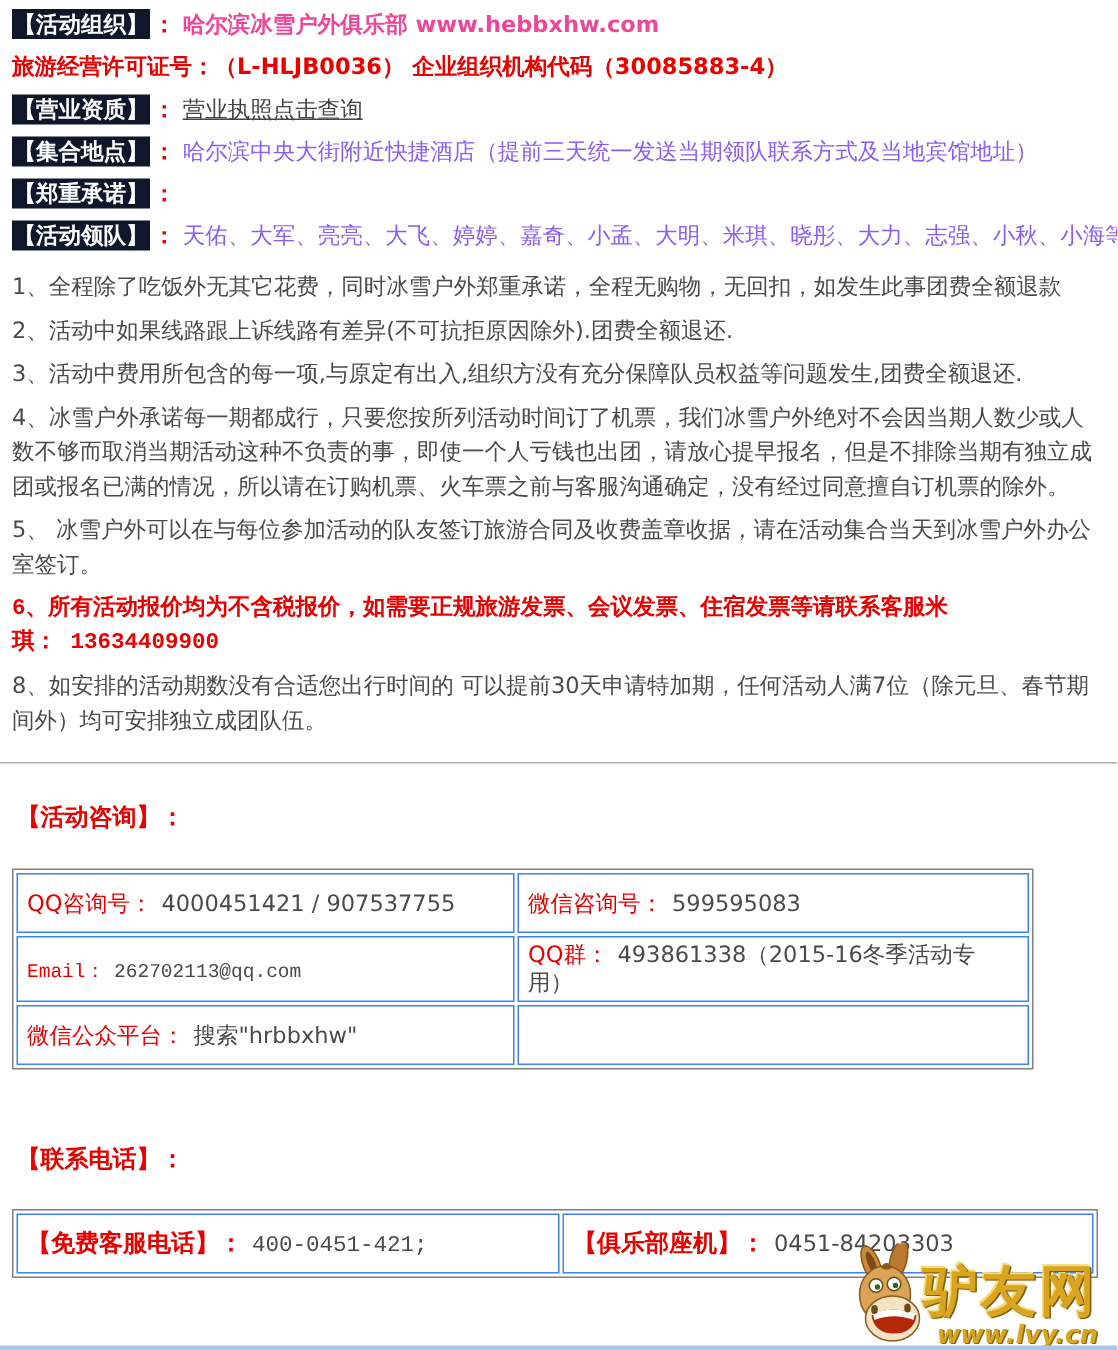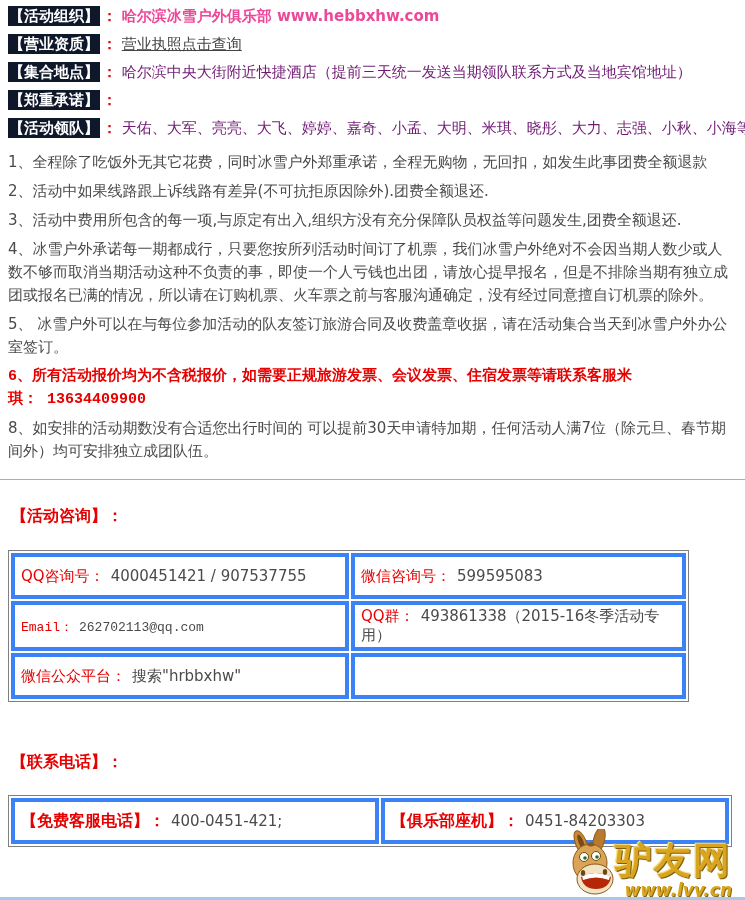--- a/index.html
+++ b/index.html
@@ -4,57 +4,58 @@
 <style>
   html,body{margin:0;padding:0;background:#fff;}
   .page{position:relative;width:745px;height:900px;overflow:hidden;background:#ffffff;
         font-family:"DejaVu Sans",sans-serif;box-sizing:border-box;padding:6px 8px 0 8px;}
   .info-line{font-size:15px;line-height:20px;margin-bottom:8px;white-space:nowrap;}
   .chip{background:#0f172a;color:#ffffff;font-weight:bold;padding:1px 1px;}
   .chip-colon{color:#e60000;font-weight:bold;padding-left:2px;}
   .org-value{color:#ec4899;font-weight:bold;}
   .license{color:#e60000;font-weight:bold;font-size:15px;line-height:20px;margin-bottom:9px;}
   .link{color:#444444;text-decoration:underline;cursor:pointer;}
-  .gray-val{color:#701a75;text-align:center;}
+  .gray-val{color:#8b5cf6;text-align:center;}
   .promises{margin-top:13px;font-size:15px;color:#4a4a4a;}
   .promises p{margin:0 0 6px 0;line-height:23px;}
   .promises p.red{color:#e60000;font-weight:bold;font-family:Liberation Mono, monospace;}
   .promises p.break{max-width:640px;}
   .divider{border:none;border-top:1px solid #adadad;margin:16px 0 0 -8px;width:745px;}
   .section-heading{color:#e60000;font-weight:bold;font-size:16px;margin:26px 0 0 3px;}
   table{border-collapse:separate;border-spacing:2px;border:1px solid #7f7f7f;}
-  td{border:4px solid #3b82f6;height:34px;vertical-align:middle;padding:2px 6px;font-size:15px;background:#fff;}
+  td{border:1px solid #3b82f6;height:34px;vertical-align:middle;padding:2px 6px;font-size:15px;background:#fff;}
   .consult-table{width:681px;margin-top:23px;}
   .consult-table td.c1{width:318px;}
   .t-label{color:#e60000;}
   .t-value{color:#4a4a4a;padding-left:6px;}
   .mono{font-family:"Liberation Mono","DejaVu Sans Mono",monospace;font-size:13px;}
   .contact-heading{margin-top:50px;}
   .phone-table{width:724px;margin-top:22px;}
-  .phone-table td.c1{width:348px;}
+  .phone-table td.c1{width:348px;font-family:Liberation Mono, monospace;}
   .phone-table .t-label{font-weight:bold;font-size:16px;}
   .bottom-bar{position:absolute;left:0;right:0;bottom:0;height:3px;background:#a9c8e9;z-index:7;}
   .watermark{position:absolute;right:13px;bottom:1px;display:flex;align-items:flex-end;z-index:6;}
   .wm-text{display:flex;flex-direction:column;align-items:flex-end;line-height:1;}
   .wm-site{font-size:37px;font-weight:bold;color:#d9a51e;letter-spacing:2px;
            text-shadow:1px 1px 0 #7c5f0e,-1px -1px 0 #f7dc7e,0 0 2px #a9831a;}
   .wm-url{font-size:17px;font-weight:bold;font-style:italic;color:#d9a51e;margin-top:3px;
           text-shadow:1px 1px 0 #8a6a10;}
   .donkey{margin-right:-14px;margin-bottom:-2px;}
 </style>
 </head>
 <body>
 
 <div class="page">
 
   <div class="info-line">
     <span class="chip">【活动组织】</span><span class="chip-colon">：</span>
     <span class="org-value">哈尔滨冰雪户外俱乐部 www.hebbxhw.com</span>
   </div>
 
+  <div class="license">旅游经营许可证号：（L-HLJB0036） 企业组织机构代码（30085883-4）</div>
 
   <div class="info-line">
     <span class="chip">【营业资质】</span><span class="chip-colon">：</span>
     <a class="link">营业执照点击查询</a>
   </div>
 
   <div class="info-line">
     <span class="chip">【集合地点】</span><span class="chip-colon">：</span>
     <span class="gray-val">哈尔滨中央大街附近快捷酒店（提前三天统一发送当期领队联系方式及当地宾馆地址）</span>
   </div>

